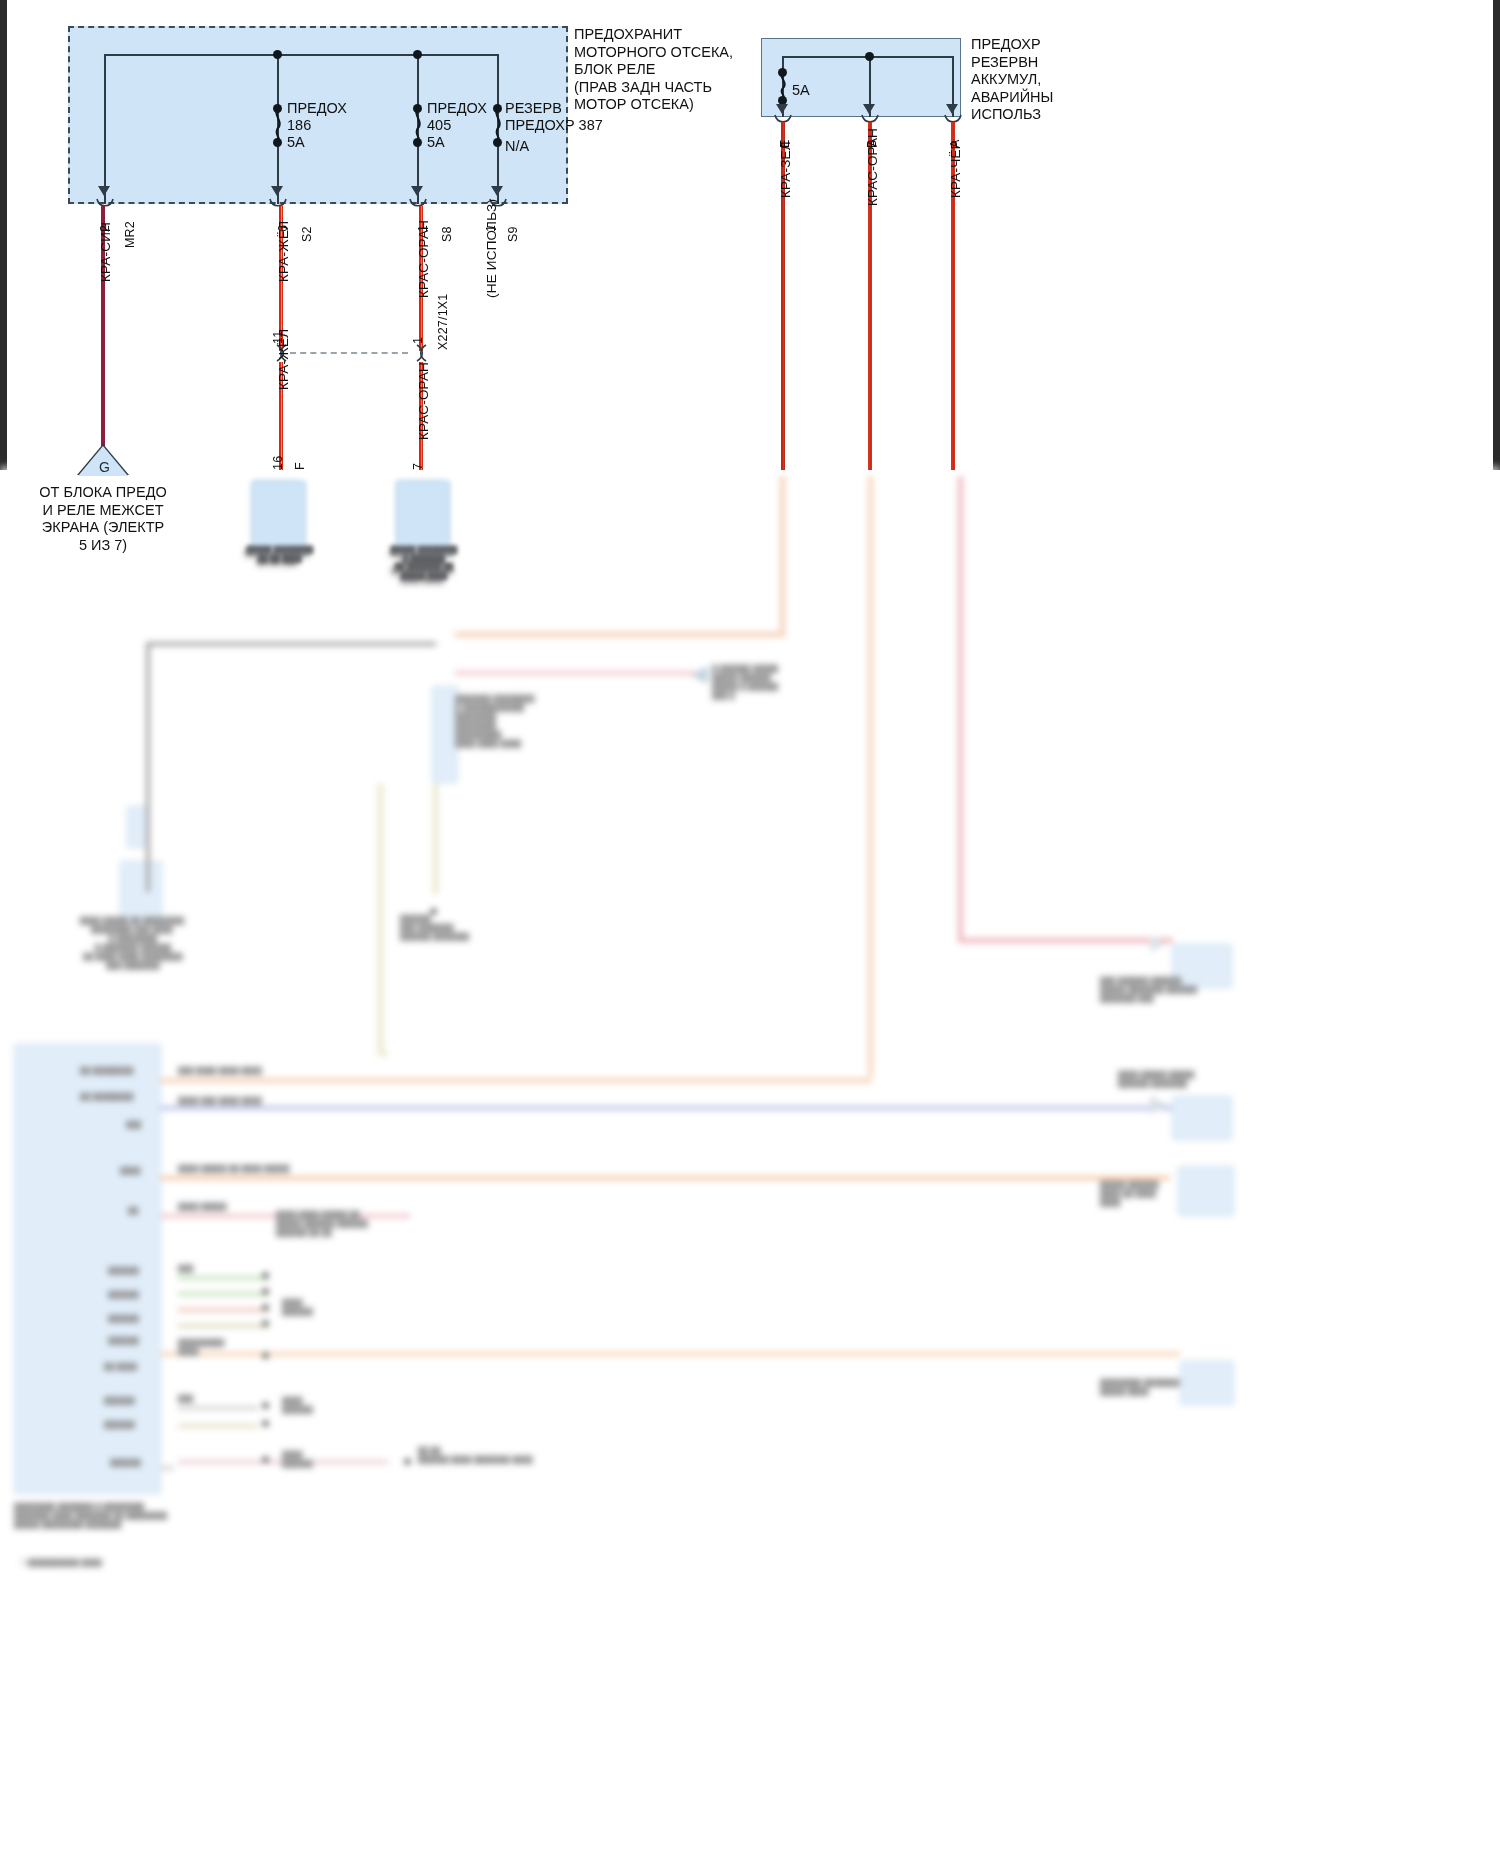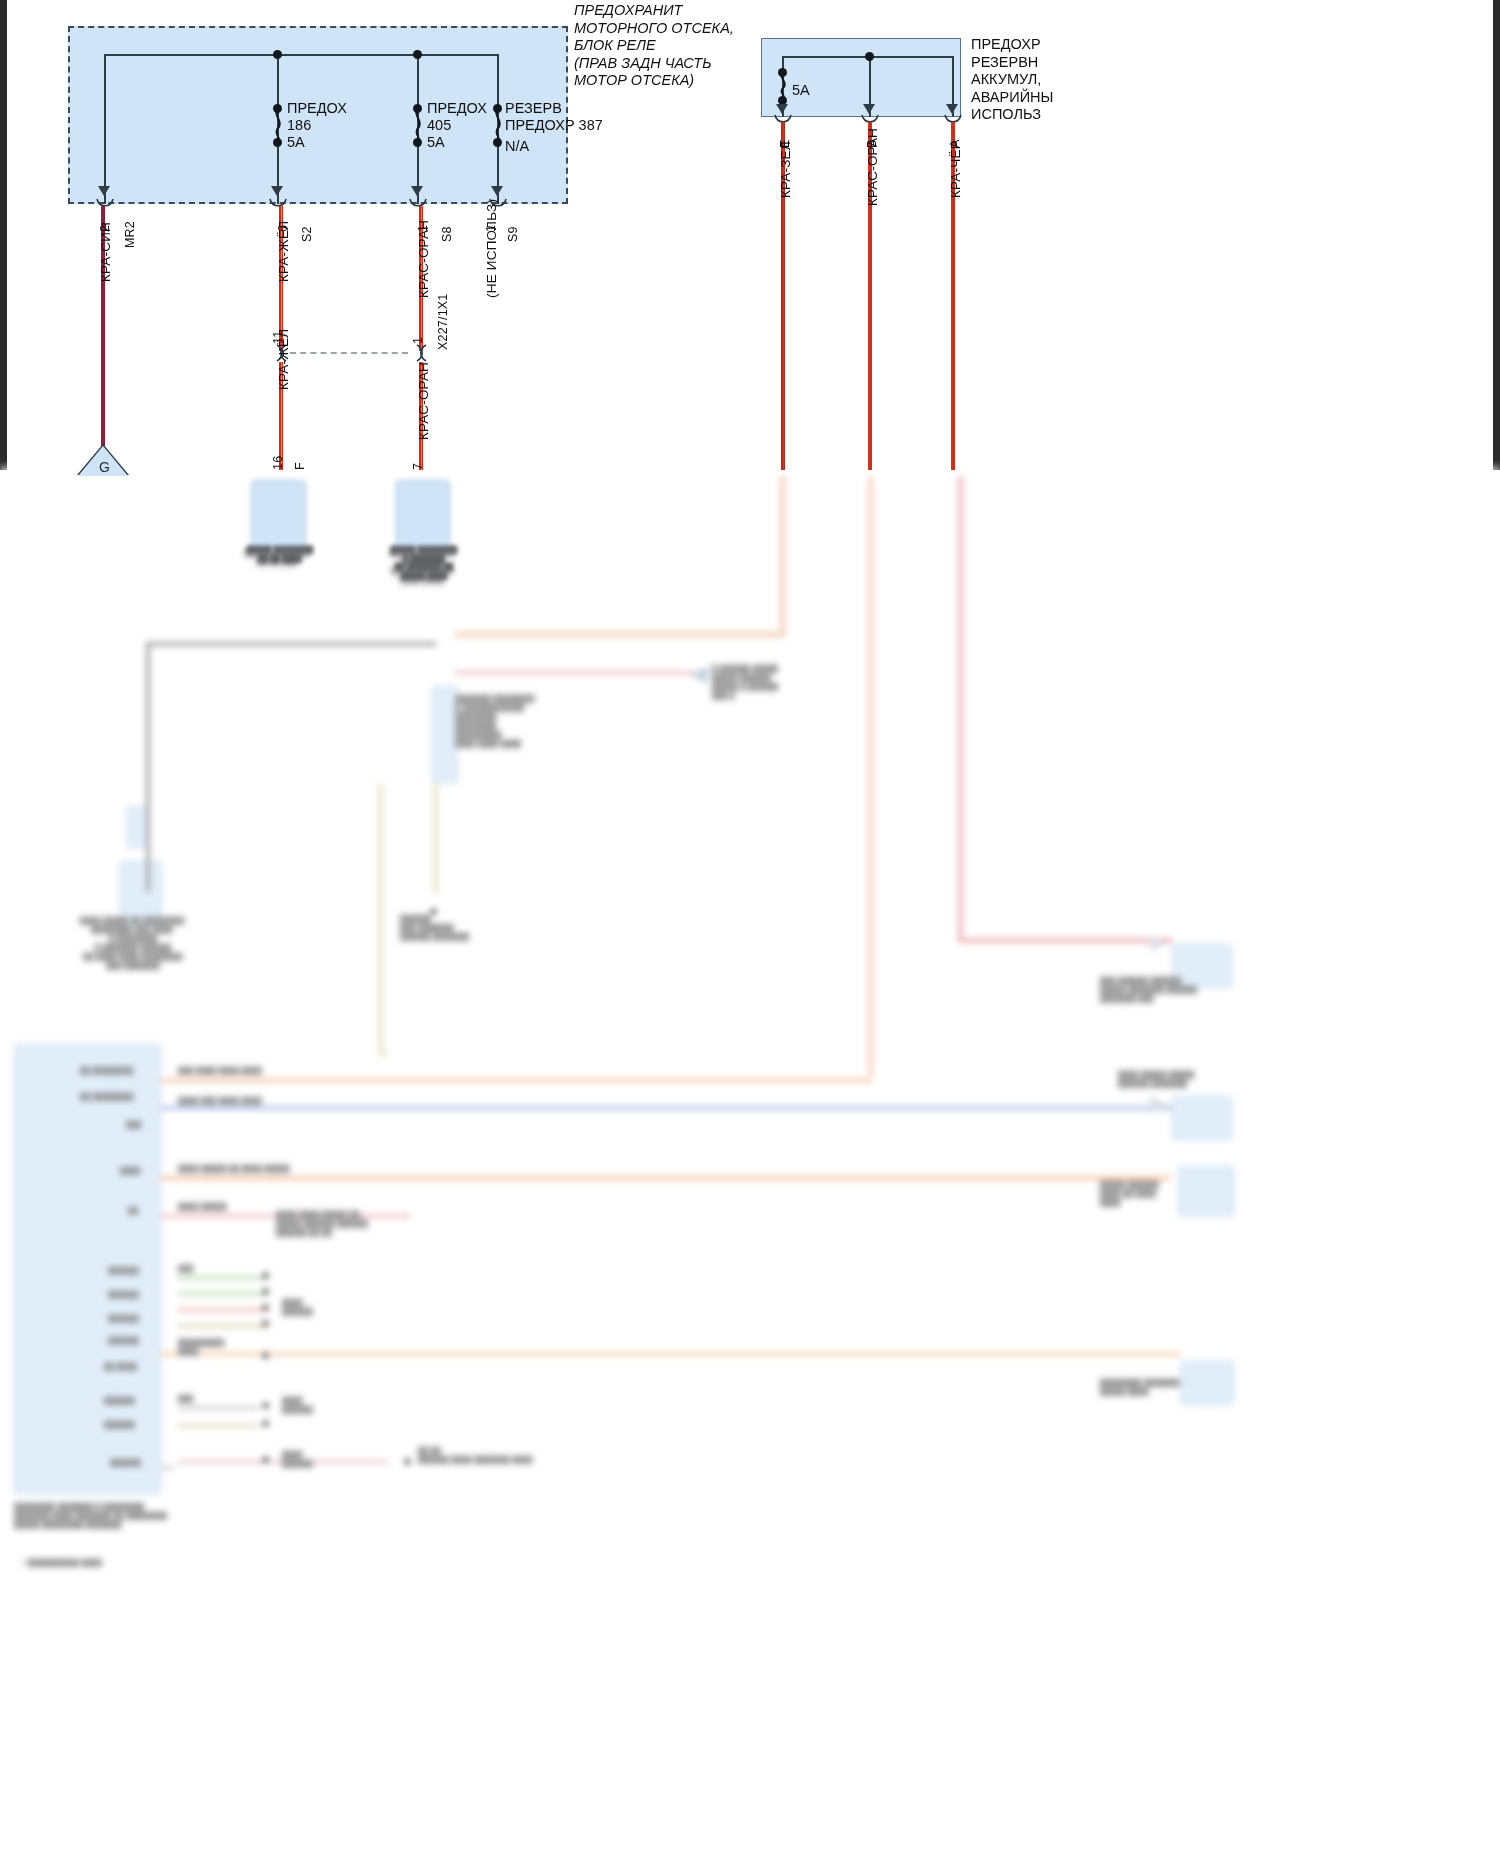--- a/index.html
+++ b/index.html
@@ -236,21 +236,21 @@
     <div class="vline" style="left:497px;top:54px;height:150px;"></div>
     <div class="node" style="left:493px;top:104px;"></div>
     <div class="node" style="left:493px;top:138px;"></div>
     <svg class="fuse-sym" style="left:491px;top:108px;" viewBox="0 0 14 34">
       <path d="M7 0 C1 6, 13 14, 7 20 C2 26, 11 30, 7 34" stroke="#11181d" stroke-width="2" fill="none"></path>
     </svg>
     <div class="fuse-label" style="left:505px;top:100px;">РЕЗЕРВ
 ПРЕДОХР 387</div>
     <div class="fuse-label" style="left:505px;top:138px;">N/A</div>
 
-    <div class="boxtitle" style="left:574px;top:2px;font-style:italic;">ПРЕДОХРАНИТ
+    <div class="boxtitle" style="left:574px;top:26px;">ПРЕДОХРАНИТ
 МОТОРНОГО ОТСЕКА,
 БЛОК РЕЛЕ
 (ПРАВ ЗАДН ЧАСТЬ
 МОТОР ОТСЕКА)</div>
 
     <div class="arrow" style="left:98px;top:186px;"></div>
     <div class="arrow" style="left:271px;top:186px;"></div>
     <div class="arrow" style="left:411px;top:186px;"></div>
     <div class="arrow" style="left:491px;top:186px;"></div>
 
@@ -268,20 +268,24 @@
       </svg>
 
     <div class="wire w-crimson" style="left:101px;top:206px;height:240px;"></div>
     <div class="wlabel sm" style="left:98px;top:232px;">2</div>
     <div class="wlabel sm" style="left:123px;top:248px;">MR2</div>
     <div class="wlabel" style="left:98px;top:282px;">КРА-СИН</div>
 
     <div class="gnd-tri-outline" style="left:77px;top:444px;"></div>
     <div class="gnd-tri" style="left:78px;top:446px;"></div>
     <div class="gnd-letter" style="left:99px;top:459px;">G</div>
+    <div class="gnd-text" style="left:18px;top:484px;width:170px;">ОТ БЛОКА ПРЕДО
+И РЕЛЕ МЕЖСЕТ
+ЭКРАНА (ЭЛЕКТР
+5 ИЗ 7)</div>
 
     <div class="wire w-red-yel" style="left:279px;top:206px;height:145px;"></div>
     <div class="wlabel sm" style="left:276px;top:232px;">6</div>
     <div class="wlabel sm" style="left:300px;top:242px;">S2</div>
     <div class="wlabel" style="left:276px;top:282px;">КРА-ЖЁЛ</div>
 
     <div class="splice-dash" style="left:290px;top:352px;width:118px;"></div>
     <svg class="conn-sym" style="left:274px;top:344px;width:16px;height:18px;" viewBox="0 0 16 18">
       <path d="M3 1 C10 5, 10 13, 3 17" stroke="#2d3c47" stroke-width="1.6" fill="none"></path>
       <path d="M12 1 C5 5, 5 13, 12 17" stroke="#2d3c47" stroke-width="1.6" fill="none"></path>

